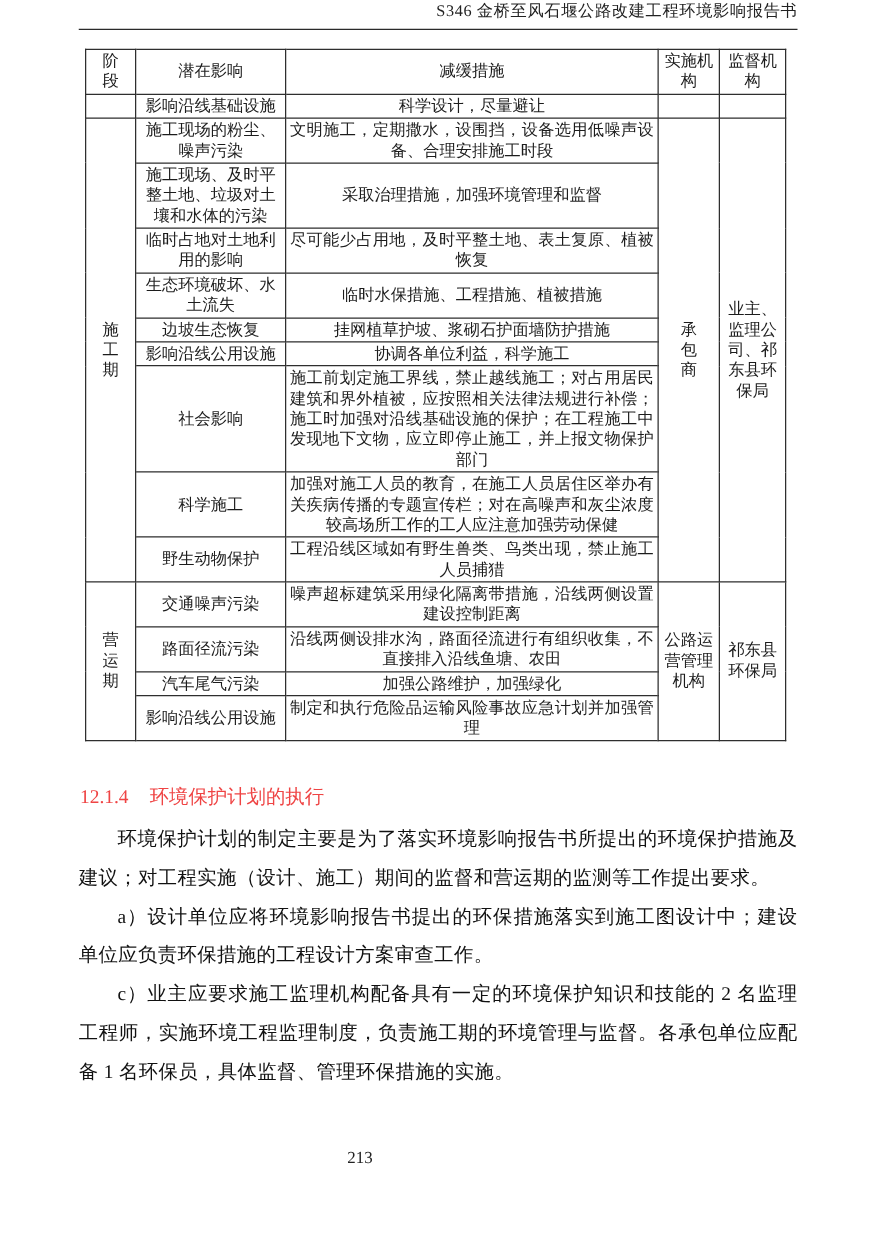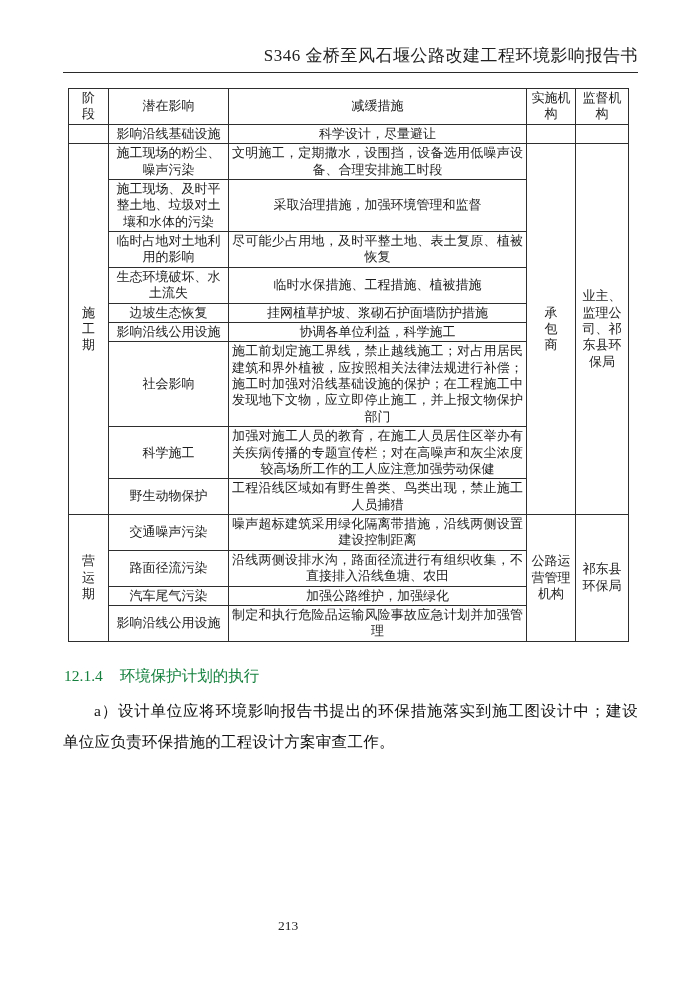--- a/index.html
+++ b/index.html
@@ -2,37 +2,37 @@
 <html lang="zh"><head>
 <meta charset="utf-8">
 <style>
   html,body{margin:0;padding:0;}
   body{
     width:700px;height:990px;background:#ffffff;position:relative;overflow:hidden;
     font-family:"Liberation Serif","DejaVu Serif",serif;color:#1c1c1c;
   }
   .content{position:absolute;left:63px;top:0;width:575px;}
   .doc-header{
-    text-align:right;font-size:17px;letter-spacing:.5px;color:#222;
-    padding-top:44px;padding-bottom:5px;border-bottom:1.8px solid #2a2a2a;
+    text-align:right;font-size:13px;letter-spacing:.5px;color:#222;
+    padding-bottom:5px;border-bottom:1.8px solid #2a2a2a;
   }
   table.mitigation{
     border-collapse:collapse;table-layout:fixed;width:560px;margin:15px 12px 0 5px;
   }
   table.mitigation th, table.mitigation td{
     border:1.4px solid #2e2e2e;vertical-align:middle;
     padding:1px 3px;font-size:13px;line-height:1.26;font-weight:normal;color:#1c1c1c;
     word-break:break-all;overflow-wrap:break-word;
   }
   table.mitigation th{text-align:center;}
   td.stage, td.impact, td.org{text-align:center;}
   td.measure{text-align:justify;text-align-last:center;}
   .vstack{width:1em;margin:0 auto;text-align:center;}
   .section-heading{
-    font-size:15.5px;margin:24px 0 8px 1px;color:#15803d;
+    font-size:15.5px;margin:34px 0 8px 1px;color:#ef4444;
   }
   .section-heading .gap{display:inline-block;width:1.1em;}
   .body-text{margin-top:2px;}
   .para{
     font-size:15.5px;line-height:31px;text-indent:2em;text-align:justify;
     margin:0;color:#111;letter-spacing:.3px;
   }
   .page-number{
     position:absolute;left:0;top:918px;width:576px;text-align:center;
     font-size:13.5px;color:#222;
@@ -137,18 +137,20 @@
           <td class="measure">制定和执行危险品运输风险事故应急计划并加强管理</td>
         </tr>
       </tbody>
   </table>
 
   <div class="section-heading">
     <span>12.1.4</span><span class="gap"></span><span>环境保护计划的执行</span>
   </div>
 
   <div class="body-text">
+      <p class="para">环境保护计划的制定主要是为了落实环境影响报告书所提出的环境保护措施及建议；对工程实施（设计、施工）期间的监督和营运期的监测等工作提出要求。</p>
       <p class="para">a）设计单位应将环境影响报告书提出的环保措施落实到施工图设计中；建设单位应负责环保措施的工程设计方案审查工作。</p>
+      <p class="para">c）业主应要求施工监理机构配备具有一定的环境保护知识和技能的 2 名监理工程师，实施环境工程监理制度，负责施工期的环境管理与监督。各承包单位应配备 1 名环保员，具体监督、管理环保措施的实施。</p>
     </div>
 
 </div>
 
 <div class="page-number">213</div>
 
 </body></html>

